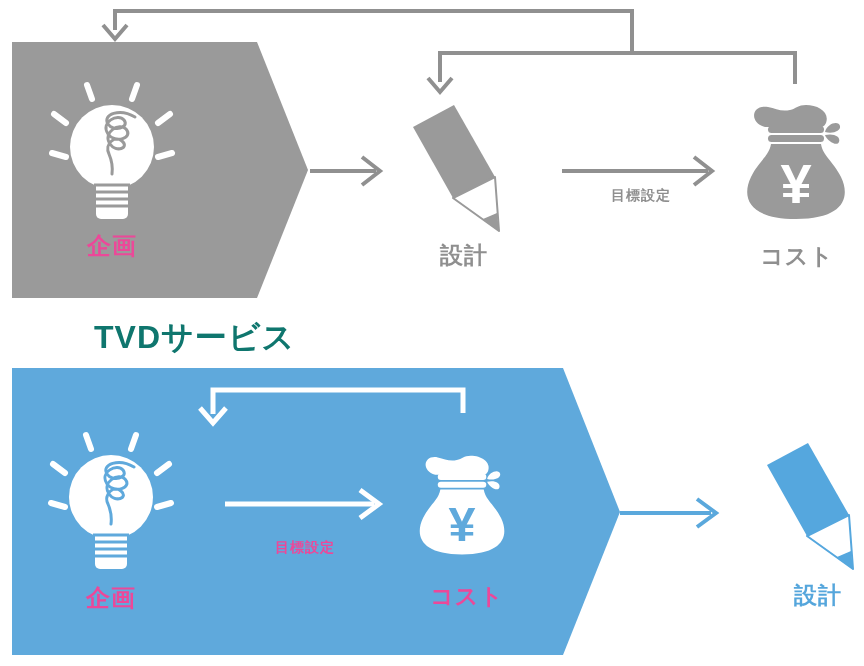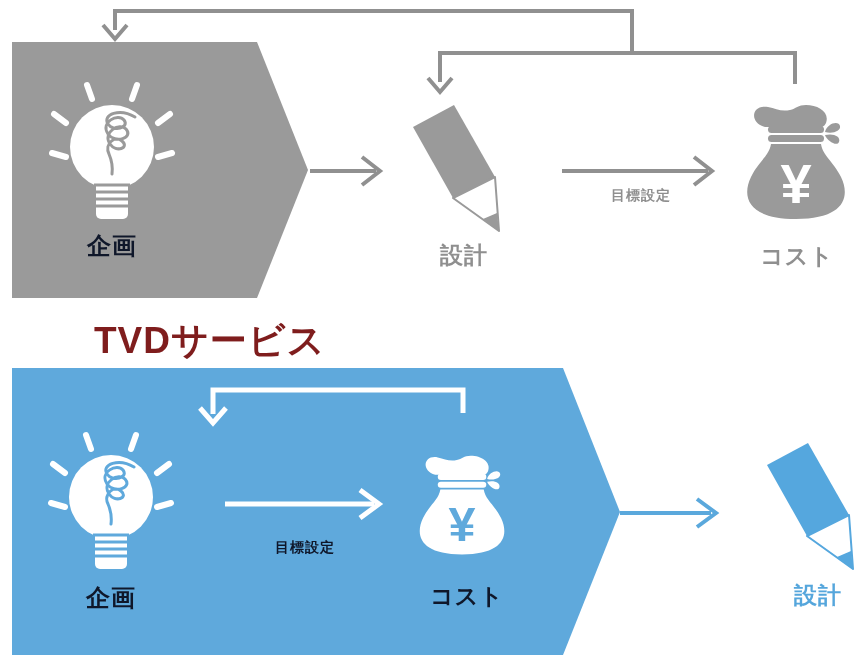--- a/index.html
+++ b/index.html
@@ -6,29 +6,29 @@
   .canvas{
     position:relative;width:864px;height:666px;background:#ffffff;overflow:hidden;
     font-family:"Liberation Sans", sans-serif;
   }
   .abs{position:absolute;}
   svg{display:block;overflow:visible;}
   .lbl{
     position:absolute;transform:translateX(-50%);white-space:nowrap;
     font-weight:600;letter-spacing:1px;line-height:1;
   }
-  .lbl.white{color:#0f172a;}
+  .lbl.white{color:#ec4899;}
   .lbl.gray{color:#8f8f8f;}
   .lbl.blue{color:#55a6dc;}
   .t24{font-size:24px;}
   .t23{font-size:23px;text-align:right;}
   .t22{font-size:14px;}
   .title{
-    position:absolute;left:94px;top:316px;font-size:37px;font-weight:700;
-    color:#7f1d1d;letter-spacing:1px;white-space:nowrap;
+    position:absolute;left:94px;top:316px;font-size:32px;font-weight:700;
+    color:#0f766e;letter-spacing:1px;white-space:nowrap;
   }
   .overlay{position:absolute;left:0;top:0;pointer-events:none;}
 </style>
 </head>
 <body>
 
 <div class="canvas">
 
   <svg class="abs" style="left:12px;top:42px;" width="296" height="256" viewBox="0 0 296 256">
     <polygon points="0,0 245,0 296,128 245,256 0,256" fill="#9a9a9a"></polygon>

